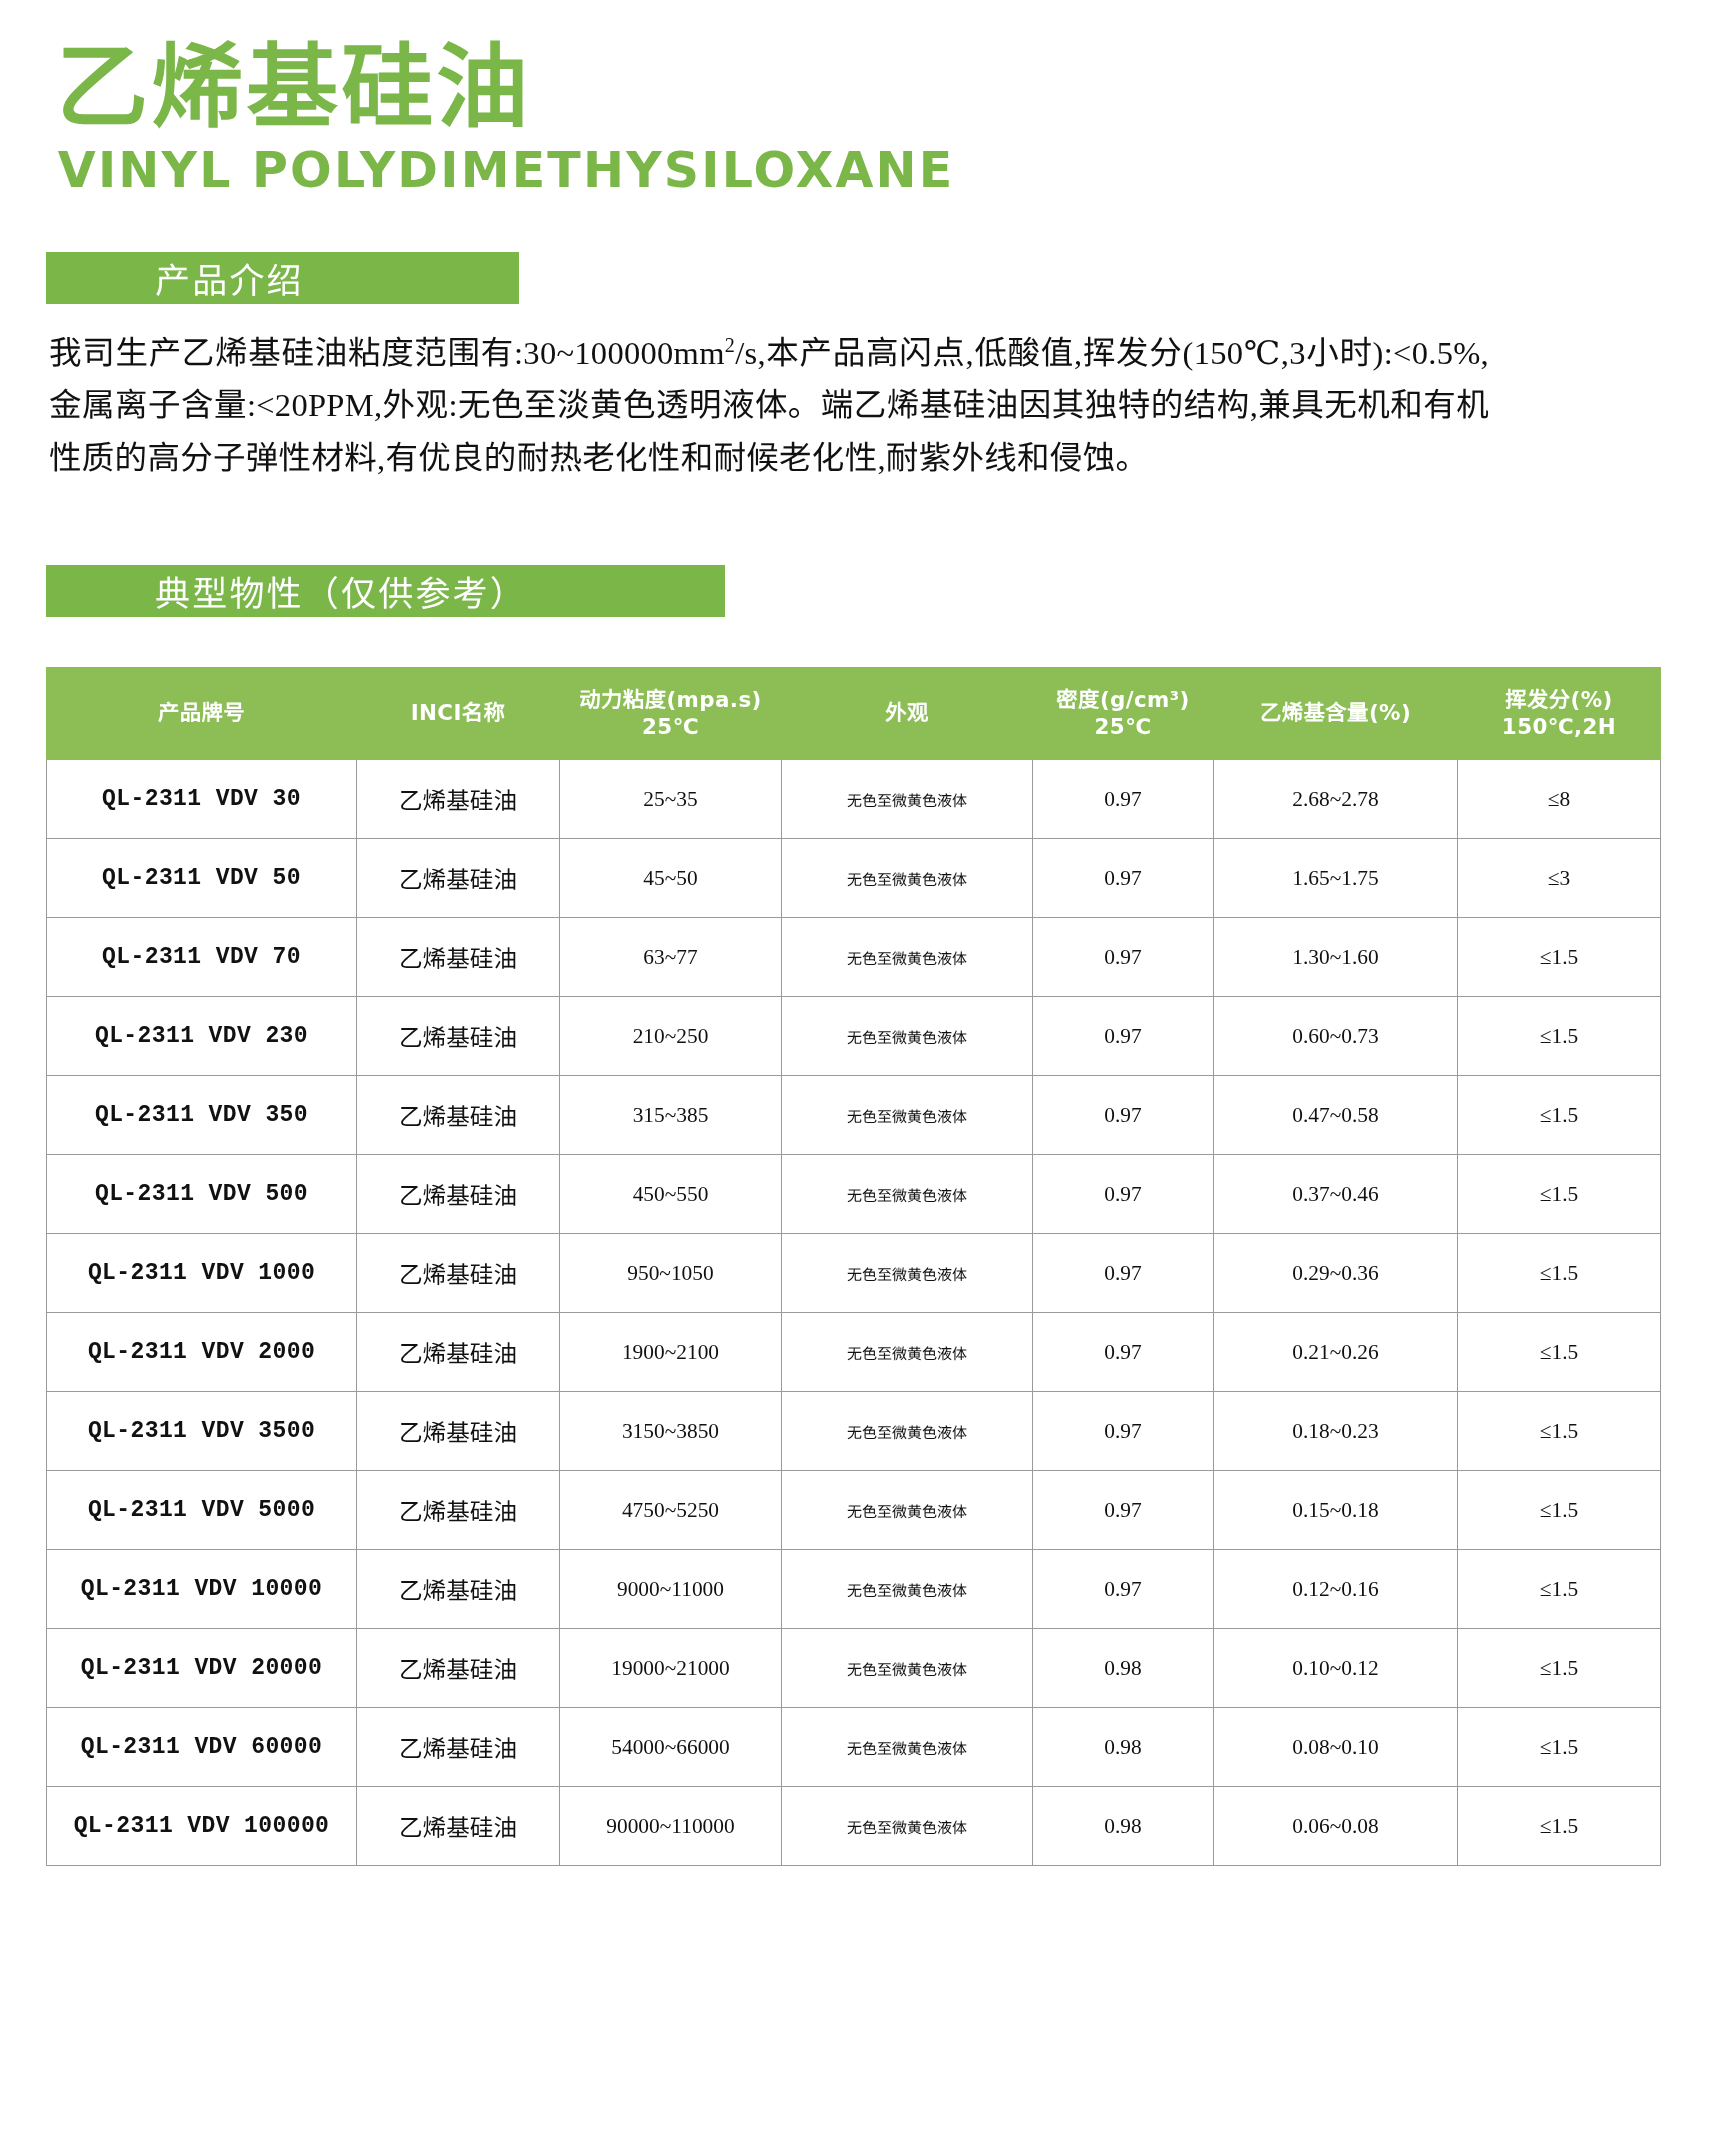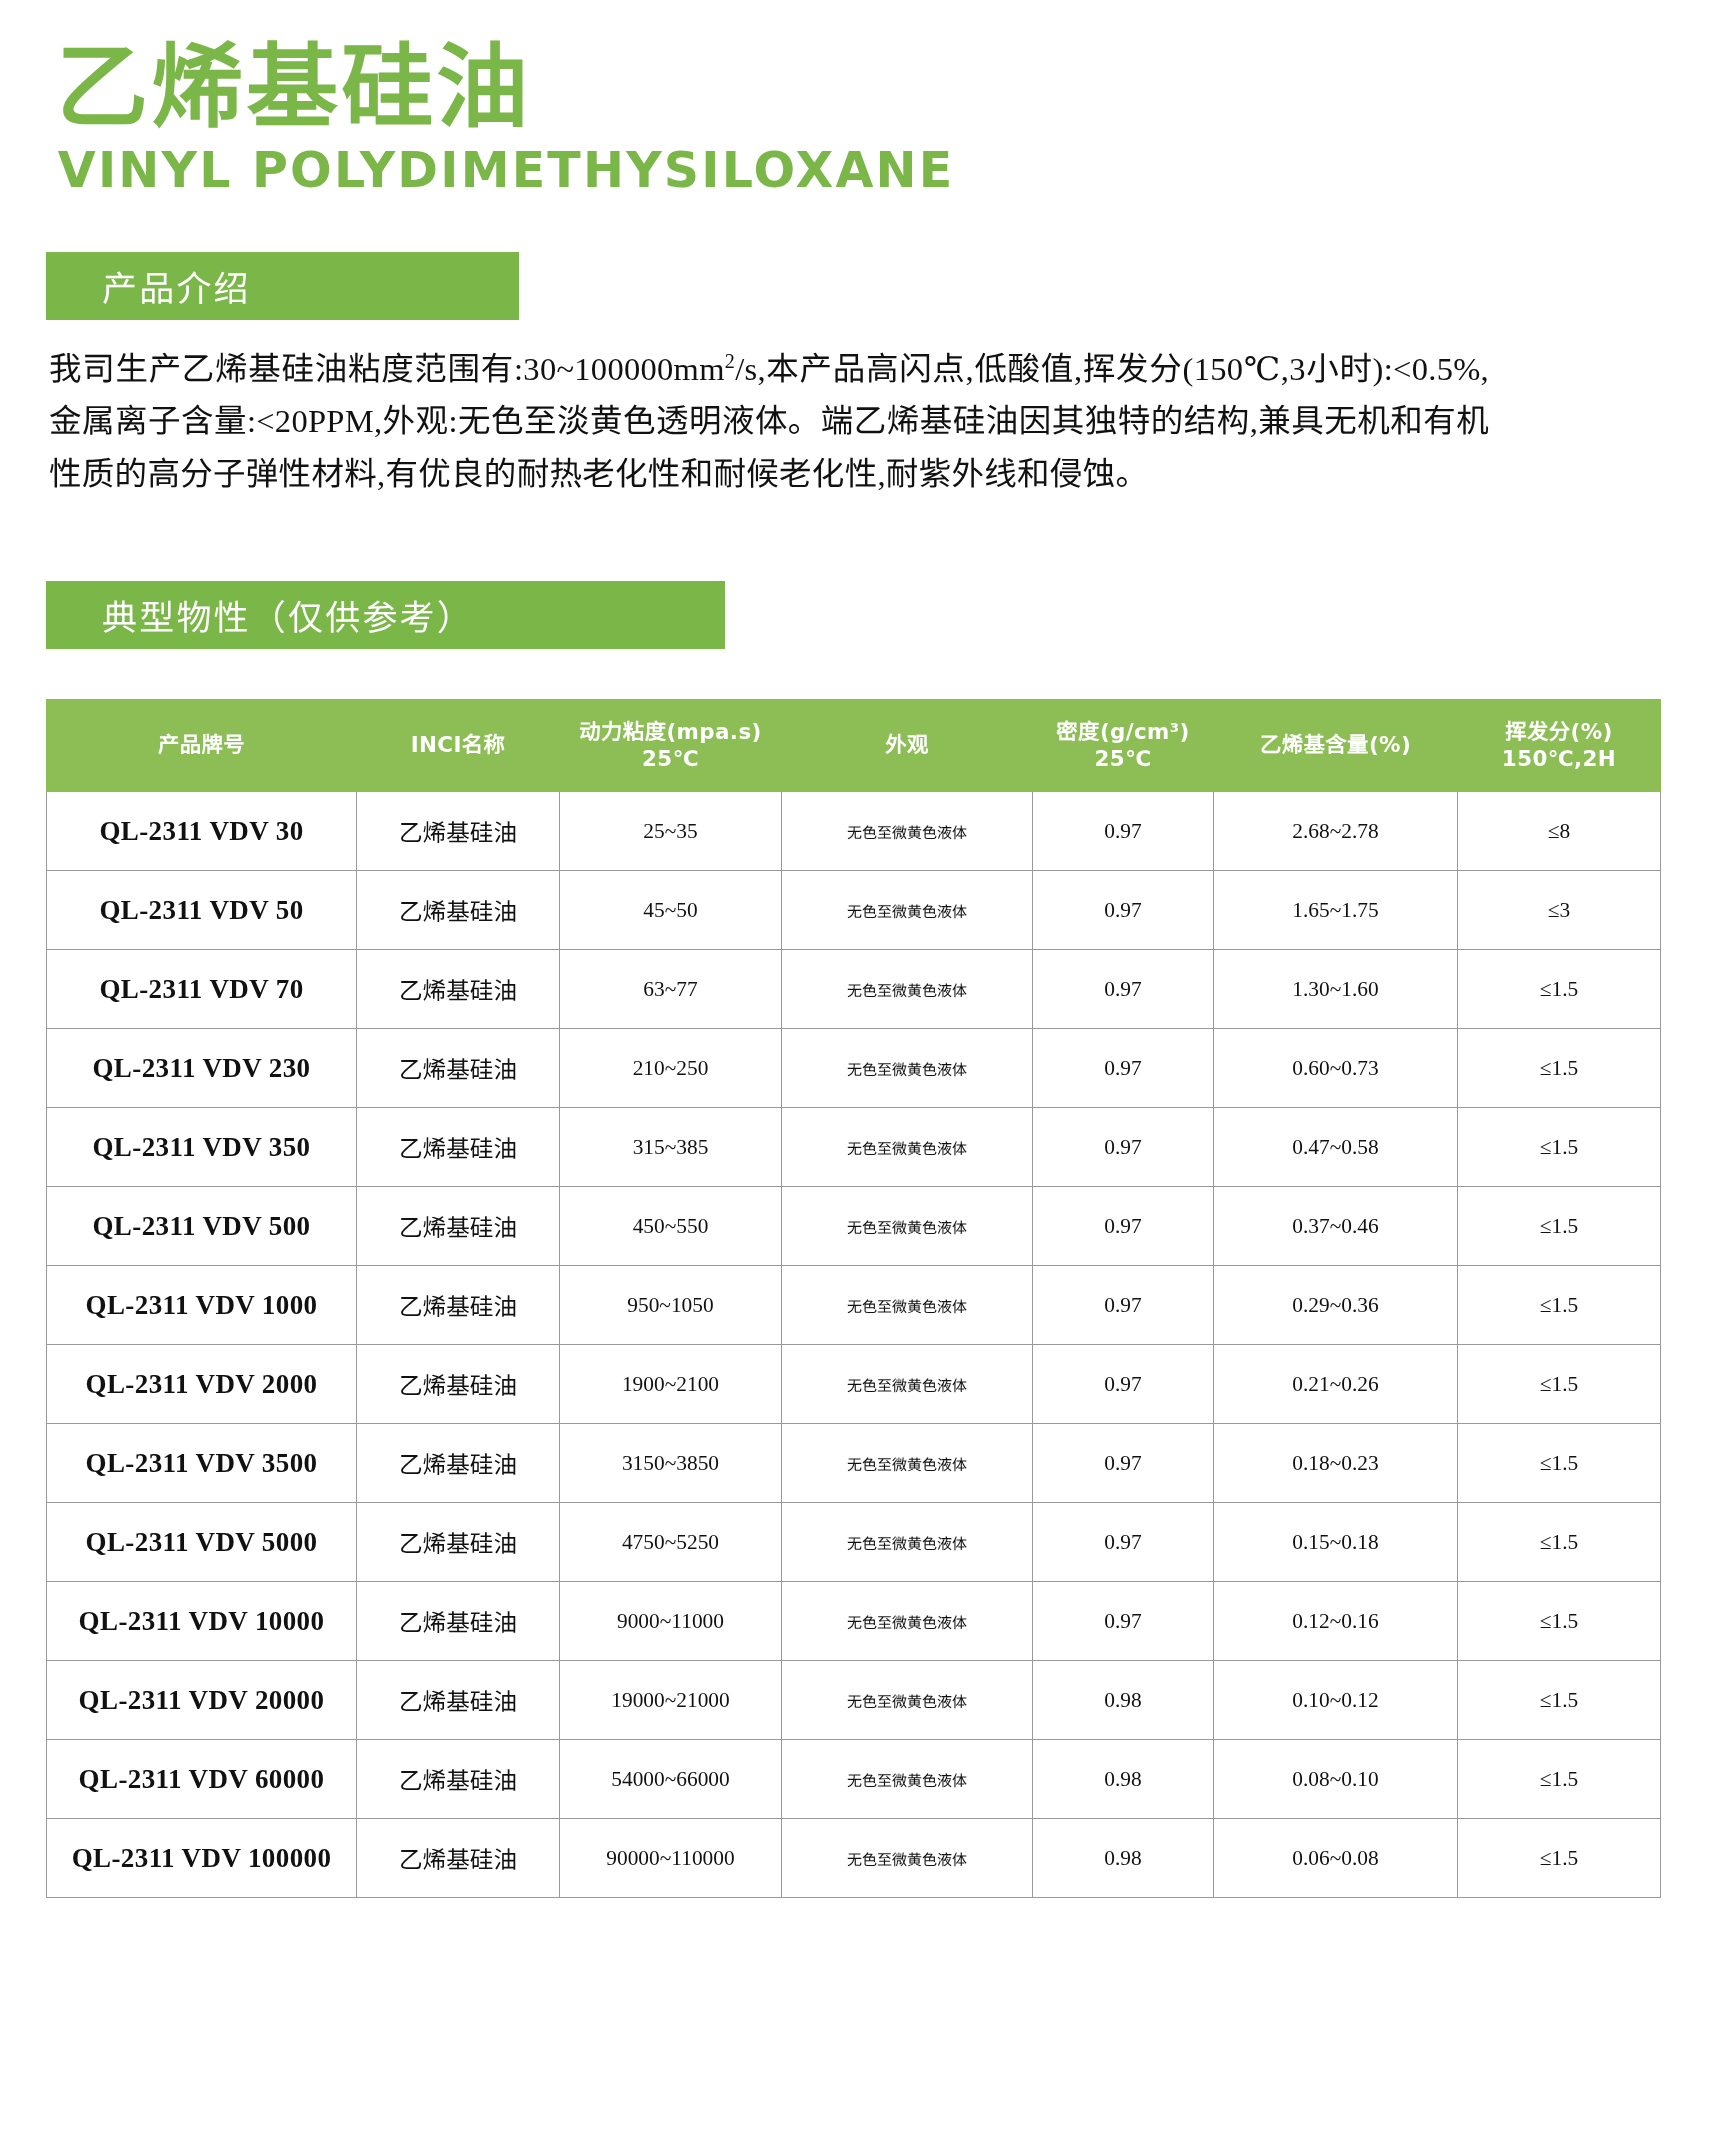--- a/index.html
+++ b/index.html
@@ -37,29 +37,29 @@
     font-size: 49px;
     letter-spacing: 2.2px;
     color: #7ab648;
     margin: 0 0 0 11.8px;
     white-space: nowrap;
   }
 
   
   .section-bar {
     margin-top: 53px;
-    height: 68px;
+    height: 52px;
     display: flex;
     align-items: center;
     background: #7ab648;
     color: #ffffff;
     font-family: "DejaVu Sans", "Liberation Sans", sans-serif;
     font-size: 35px;
     letter-spacing: 2.2px;
-    padding-left: 56px;
+    padding-left: 109px;
     box-sizing: border-box;
   }
   .section-bar.intro { width: 473px; }
   .section-bar.props { width: 679px; margin-top: 80px; }
 
   
   .intro-text {
     margin: 23px 0 0 3px;
     width: 1440px;
     font-size: 32.5px;
@@ -97,23 +97,23 @@
   }
   table.props-table td {
     border: 0.7px solid #9a9a9a;
     height: 72px;
     text-align: center;
     vertical-align: middle;
     padding: 3px 4.4px;
     color: #111111;
   }
   table.props-table td.grade {
-    font-family: Liberation Serif, serif;
+    font-family: Liberation Mono, monospace;
     font-weight: 700;
-    font-size: 27px;
+    font-size: 23px;
     letter-spacing: 0.4px;
   }
   table.props-table td.inci {
     font-family: "DejaVu Sans", "Liberation Sans", sans-serif;
     font-size: 23.6px;
   }
   table.props-table td.num {
     font-family: "Liberation Serif", "DejaVu Serif", serif;
     font-size: 21.4px;
   }

